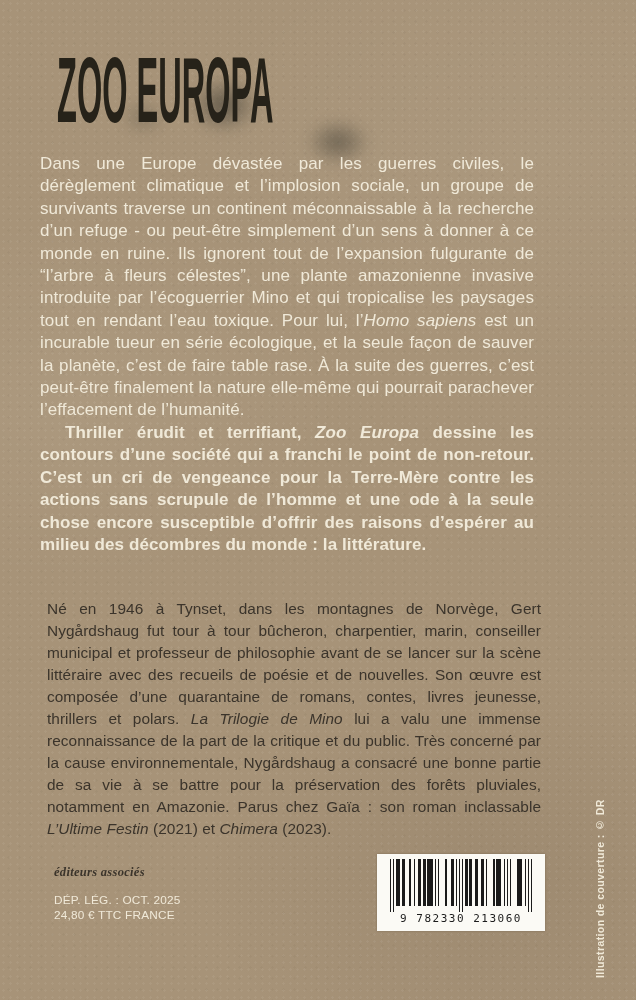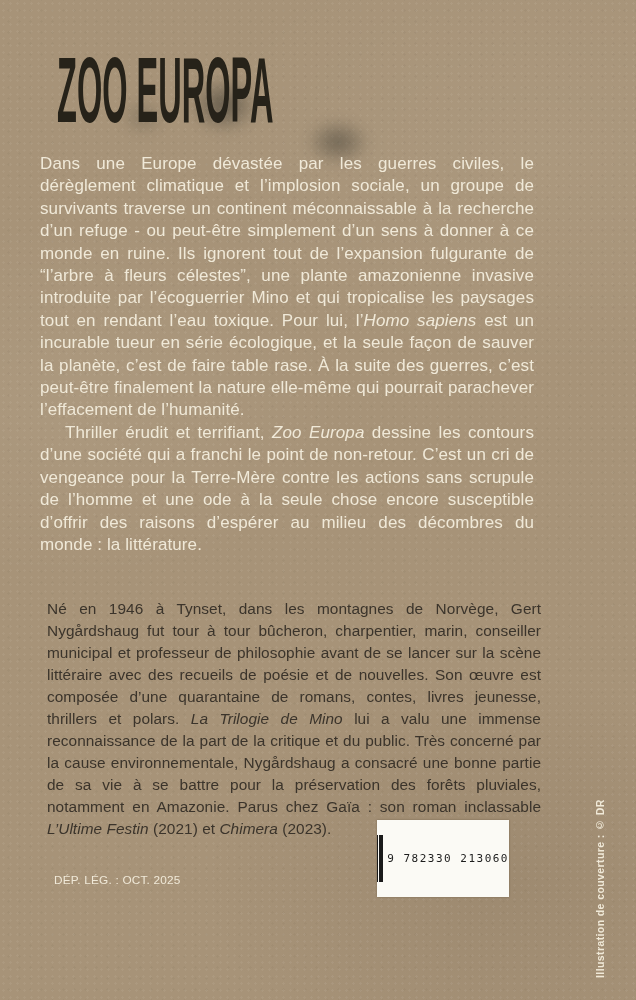--- a/index.html
+++ b/index.html
@@ -32,21 +32,21 @@
     display:inline-block;font-weight:700;font-size:93px;line-height:0.8;
     color:var(--title-ink);letter-spacing:0px;white-space:nowrap;
     transform:scale(0.35,1);transform-origin:top left;
   }
 
   .desc{
     position:absolute;left:40px;top:153px;width:494px;
     color:var(--cream-text);font-size:17px;line-height:22.4px;
     text-align:justify;letter-spacing:0.1px;
   }
-  .desc p + p{text-indent:25px;}
+  .desc p + p{text-indent:25px;font-weight:bold;}
   em{font-style:italic;}
 
   .bio{
     position:absolute;left:47px;top:598px;width:494px;
     color:var(--dark-text);font-size:15.4px;line-height:22px;
     text-align:justify;letter-spacing:0.05px;
   }
 
   .credit{
     position:absolute;left:594px;top:786px;width:24px;height:192px;
@@ -63,23 +63,23 @@
   .pub-tagline{
     font-family:"Liberation Serif",serif;font-style:italic;font-weight:700;
     font-size:12.5px;letter-spacing:0.3px;margin-top:5px;
   }
   .legal{
     margin-top:13px;color:var(--cream-text);
     font-size:11.8px;line-height:14.6px;letter-spacing:0.2px;font-weight:400;
   }
 
   .barcode{
-    position:absolute;left:377px;top:820px;width:132px;height:77px;
+    position:absolute;left:377px;top:854px;width:168px;height:77px;
     background:#fbfaf5;box-shadow:0 0 2px rgba(60,48,32,0.35);
-    display:flex;align-items:center;
+    display:flex;flex-direction:column;align-items:center;
   }
   .barcode svg{margin-top:5px;width:142px;height:53px;}
   .barcode-number{
     margin-top:0px;color:#1c1c1c;
     font-family:"DejaVu Sans Mono","Liberation Mono",monospace;
     font-size:11px;letter-spacing:1.5px;white-space:nowrap;
   }
 </style>
 </head>
 <body>
@@ -99,22 +99,24 @@
     <p><span>Thriller érudit et terrifiant, </span><em>Zoo Europa</em><span> dessine les contours d’une société qui a franchi le point de non-retour. C’est un cri de vengeance pour la Terre-Mère contre les actions sans scrupule de l’homme et une ode à la seule chose encore susceptible d’offrir des raisons d’espérer au milieu des décombres du monde : la littérature.</span></p>
   </div>
 
   <div class="bio">
     <p><span>Né en 1946 à Tynset, dans les montagnes de Norvège, Gert Nygårdshaug fut tour à tour bûcheron, charpentier, marin, conseiller municipal et professeur de philosophie avant de se lancer sur la scène littéraire avec des recueils de poésie et de nouvelles. Son œuvre est composée d’une quarantaine de romans, contes, livres jeunesse, thrillers et polars. </span><em>La Trilogie de Mino</em><span> lui a valu une immense reconnaissance de la part de la critique et du public. Très concerné par la cause environnementale, Nygårdshaug a consacré une bonne partie de sa vie à se battre pour la préservation des forêts pluviales, notamment en Amazonie. Parus chez Gaïa : son roman inclassable </span><em>L’Ultime Festin</em><span> (2021) et </span><em>Chimera</em><span> (2023).</span></p>
   </div>
 
   <div class="credit">Illustration de couverture : © DR</div>
 
   <div class="publisher">
+    <div class="pub-tagline">éditeurs associés</div>
     <div class="legal">
       <div>DÉP. LÉG. : OCT. 2025</div>
+      <div>24,80 € TTC FRANCE</div>
     </div>
   </div>
 
   <div class="barcode">
     <svg viewBox="0 0 95 53" preserveAspectRatio="none" style="shape-rendering:crispEdges;">
         <rect x="0" y="0" width="1" height="53" fill="#1a1a1a"></rect>
         <rect x="2" y="0" width="1" height="53" fill="#1a1a1a"></rect>
         <rect x="4" y="0" width="1" height="47" fill="#1a1a1a"></rect>
         <rect x="5" y="0" width="1" height="47" fill="#1a1a1a"></rect>
         <rect x="6" y="0" width="1" height="47" fill="#1a1a1a"></rect>

